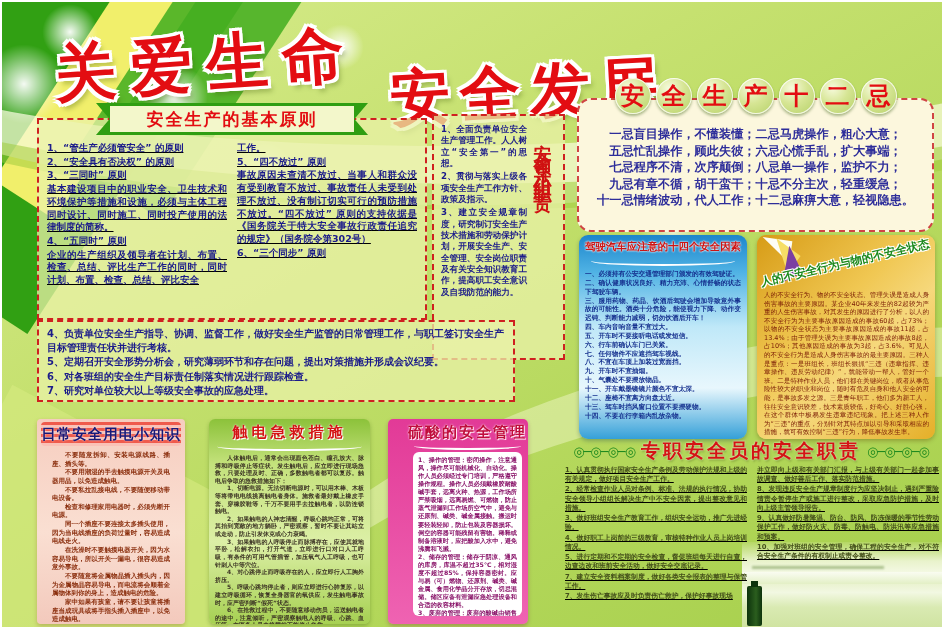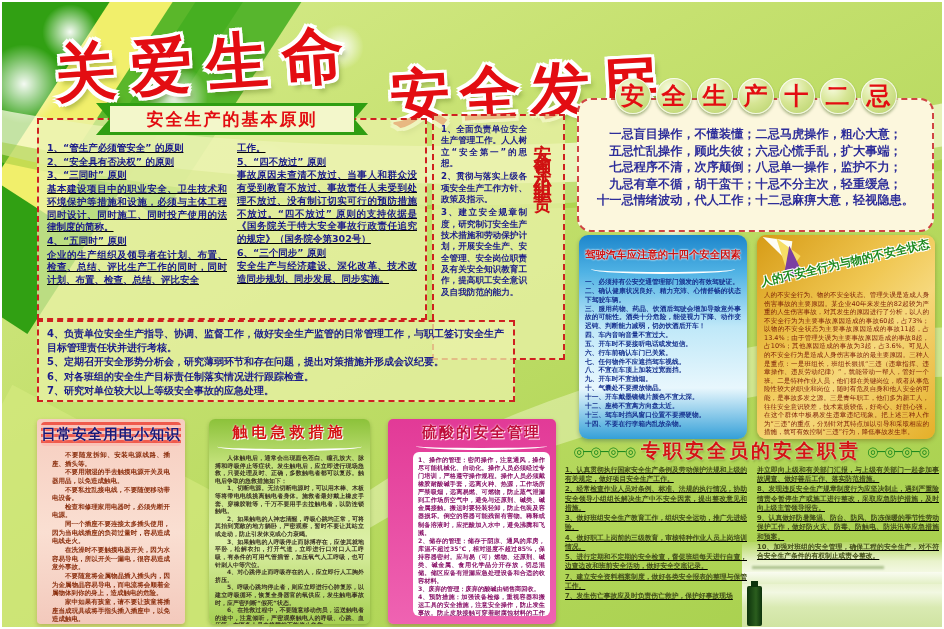--- a/index.html
+++ b/index.html
@@ -45,21 +45,21 @@
   .p-twelve{left:575px;top:96px;width:357px;height:134px;background:#fcf7dd;border:2px dashed #d04444;border-radius:14px;padding:26px 10px 4px 10px;}
   .balls{position:absolute;left:50%;top:-22px;transform:translateX(-50%);display:flex;gap:5px;}
   .ball{width:36px;height:36px;border-radius:50%;display:flex;align-items:center;justify-content:center;
     background:radial-gradient(circle at 35% 28%,#f6fadc 0%,#d6e594 45%,#b4d066 100%);
     box-shadow:0 2px 3px rgba(40,80,0,.4),inset 0 0 0 1px rgba(255,255,255,.8);
     color:#e30d12;font-size:24px;font-weight:bold;}
   .twelve-lines p{margin:0;font-size:12.2px;line-height:1.36;font-weight:bold;color:#2d2d9a;text-align:center;white-space:nowrap;}
 
   .p-driving{left:577px;top:233px;width:168px;height:204px;border-radius:9px;overflow:hidden;
     background:linear-gradient(180deg,#1d86cc 0%,#4fb2e4 18%,#bfe8f8 45%,#e8f7fd 75%,#35a0d8 100%);box-shadow:0 2px 4px rgba(0,40,80,.3);}
-  .drv-title{margin:13px 3px 2px 3px;text-align:center;font-size:10.4px;font-weight:bold;color:#cc1414;
+  .drv-title{margin:5px 3px 2px 3px;text-align:center;font-size:10.4px;font-weight:bold;color:#cc1414;
     text-shadow:0 0 2px #fff,0 0 2px #fff;white-space:nowrap;}
   .drv-curve{width:86%;height:8px;margin:0 auto;border-bottom:2px solid #fff;border-radius:50%;}
   .drv-list{padding:4px 6px 2px 6px;}
   .drv-list p{margin:0;font-size:6.7px;line-height:1.32;color:#16318f;font-weight:bold;text-align:justify;}
 
   .p-unsafe{left:755px;top:233px;width:178px;height:204px;border-radius:9px;overflow:hidden;
     background:linear-gradient(135deg,#d79c17 0%,#f0c752 40%,#f6d87c 60%,#e5af28 100%);box-shadow:0 2px 4px rgba(90,60,0,.35);}
   .fan{position:absolute;left:4px;top:4px;width:0;height:0;}
   .fan i{position:absolute;display:block;width:0;height:0;border-style:solid;}
   .fan .f1{border-width:0 30px 22px 0;border-color:transparent #fdfdf5 transparent transparent;transform:rotate(8deg);}
@@ -80,21 +80,21 @@
   .ele-body p{margin:0;text-indent:2em;font-size:6.5px;line-height:1.33;color:#8b2f0e;font-weight:bold;text-align:justify;}
 
   .p-firstaid{left:207px;top:417px;width:161px;height:205px;border-radius:6px;overflow:hidden;
     background:linear-gradient(180deg,#8cc23a 0%,#c4e27c 22%,#dcefA6 60%,#a6d052 100%);box-shadow:0 2px 4px rgba(40,80,0,.3);}
   .fa-title{margin-top:4px;text-align:center;font-size:15px;font-weight:bold;letter-spacing:4px;color:#d41414;
     text-shadow:0 0 2px #fff,1px 1px 0 #fff;}
   .fa-curve{width:90%;height:7px;margin:0 auto;border-bottom:2px solid #fff;border-radius:50%;}
   .fa-body{padding:3px 6px;}
   .fa-body p{margin:0;text-indent:2em;font-size:6px;line-height:1.27;color:#3c3424;font-weight:bold;text-align:justify;}
 
-  .p-acid{left:386px;top:417px;width:168px;height:205px;border-radius:5px;overflow:hidden;
+  .p-acid{left:386px;top:417px;width:140px;height:205px;border-radius:5px;overflow:hidden;
     background:linear-gradient(180deg,#e23a97 0%,#ef63b2 100%);box-shadow:0 2px 4px rgba(120,0,70,.3);padding-left:19px;}
   .acid-title{margin-top:4px;text-align:center;font-size:15px;font-weight:bold;letter-spacing:2px;color:#c00d3c;
     text-shadow:0 0 2px #fff,1px 1px 0 #ffd9ec;}
   .acid-curve{width:88%;height:6px;margin:0 auto 2px auto;border-bottom:2px solid #fff;border-radius:50%;}
   .acid-inner{margin:0 6px;background:#fff;border-radius:6px;padding:4px 5px;height:164px;box-sizing:border-box;overflow:hidden;}
   .acid-inner p{margin:0;font-size:6.2px;line-height:1.3;color:#8a156a;font-weight:bold;text-align:justify;}
 
   .officer-title-row{left:563px;top:436px;width:372px;display:flex;align-items:center;justify-content:center;gap:6px;}
   .chain{color:#1f8a1f;font-size:13px;font-weight:bold;letter-spacing:-1px;}
   .officer-title{color:#d41414;font-size:19px;font-weight:bold;letter-spacing:3px;white-space:nowrap;
@@ -147,21 +147,20 @@
           <p>3、“三同时” 原则</p>
           <p>基本建设项目中的职业安全、卫生技术和环境保护等措施和设施，必须与主体工程同时设计、同时施工、同时投产使用的法律制度的简称。</p>
           <p>4、“五同时” 原则</p>
           <p>企业的生产组织及领导者在计划、布置、检查、总结、评比生产工作的同时，同时计划、布置、检查、总结、评比安全</p>
         </div>
       <div class="col ptext">
           <p>工作。</p>
           <p>5、“四不放过” 原则</p>
           <p>事故原因未查清不放过、当事人和群众没有受到教育不放过、事故责任人未受到处理不放过、没有制订切实可行的预防措施不放过。“四不放过” 原则的支持依据是《国务院关于特大安全事故行政责任追究的规定》（国务院令第302号）</p>
           <p>6、“三个同步” 原则</p>
-          <p>安全生产与经济建设、深化改革、技术改造同步规划、同步发展、同步实施。</p>
         </div>
     </div>
   </div>
 
   <div class="panel dashed p-leadership">
     <div class="lead-list">
         <p>1、全面负责单位安全生产管理工作。人人树立“安全第一”的思想。</p>
         <p>2、贯彻与落实上级各项安全生产工作方针、政策及指示。</p>
         <p>3、建立安全规章制度，研究制订安全生产技术措施和劳动保护计划，开展安全生产、安全管理、安全岗位职责及有关安全知识教育工作，提高职工安全意识及自我防范的能力。</p>
       </div>

